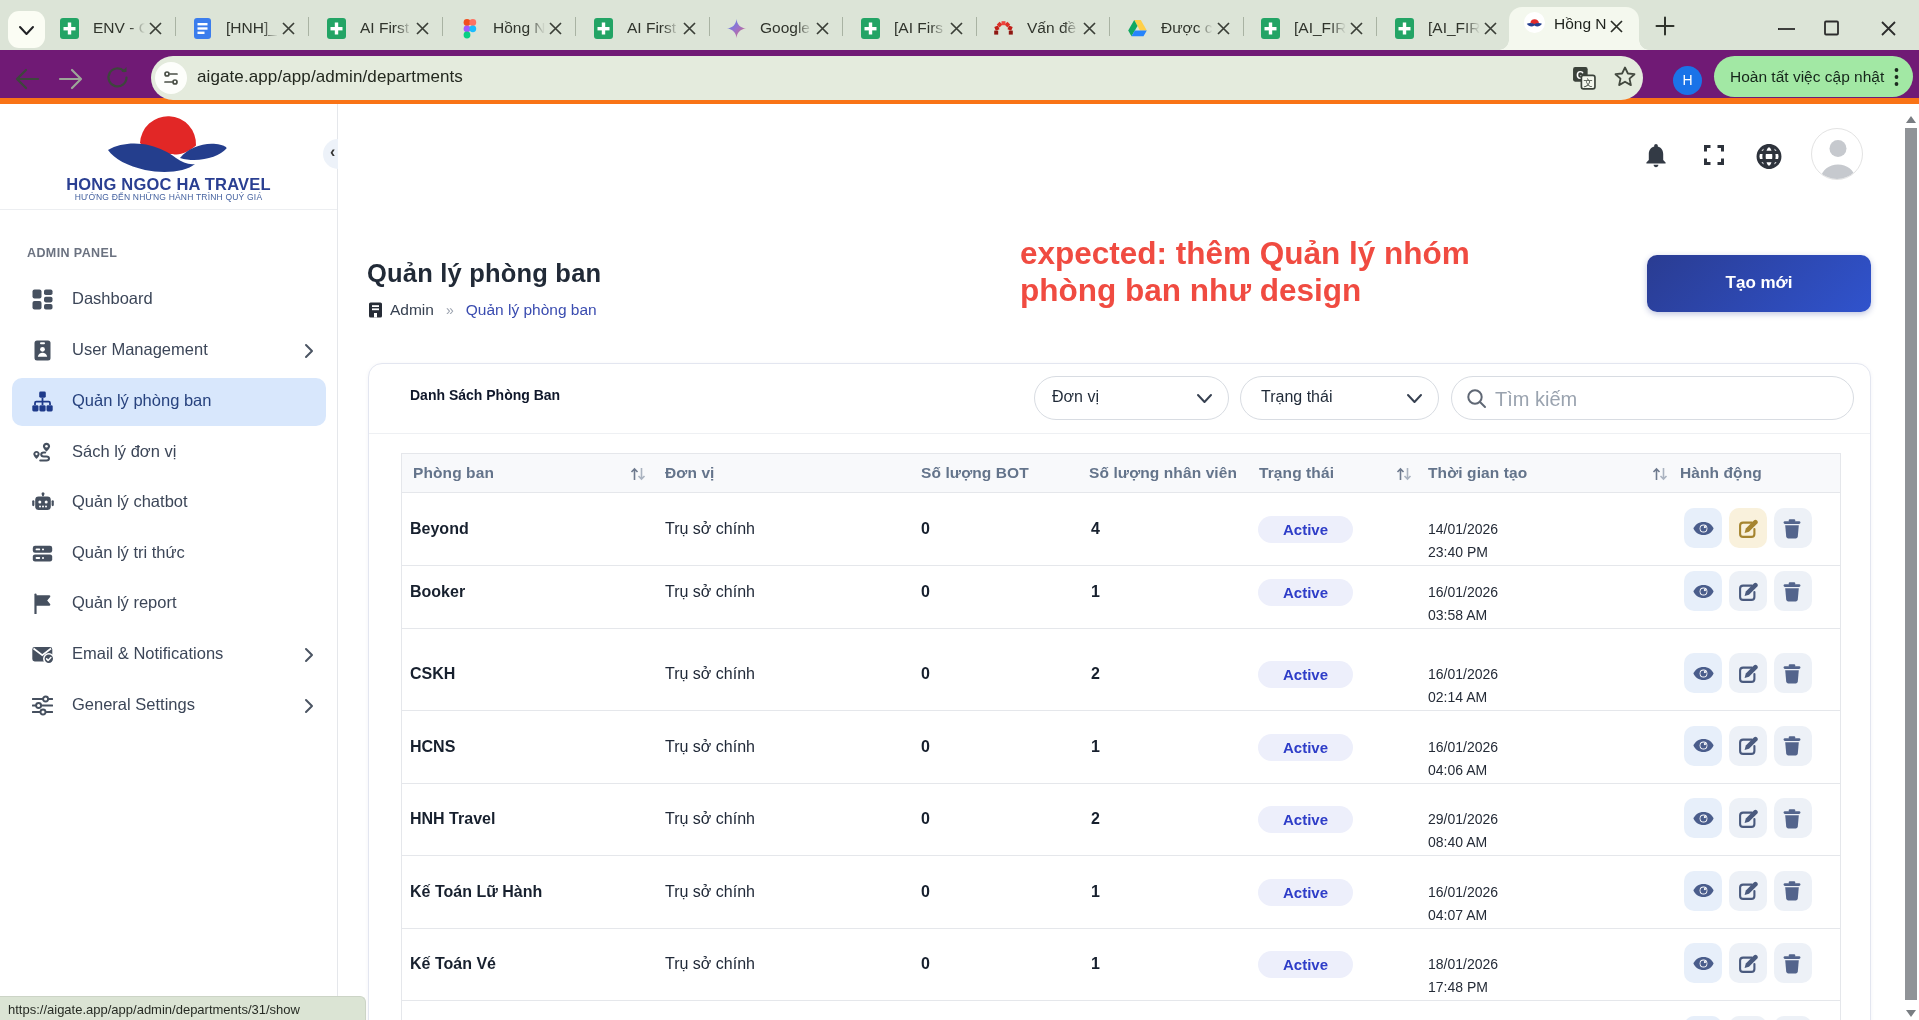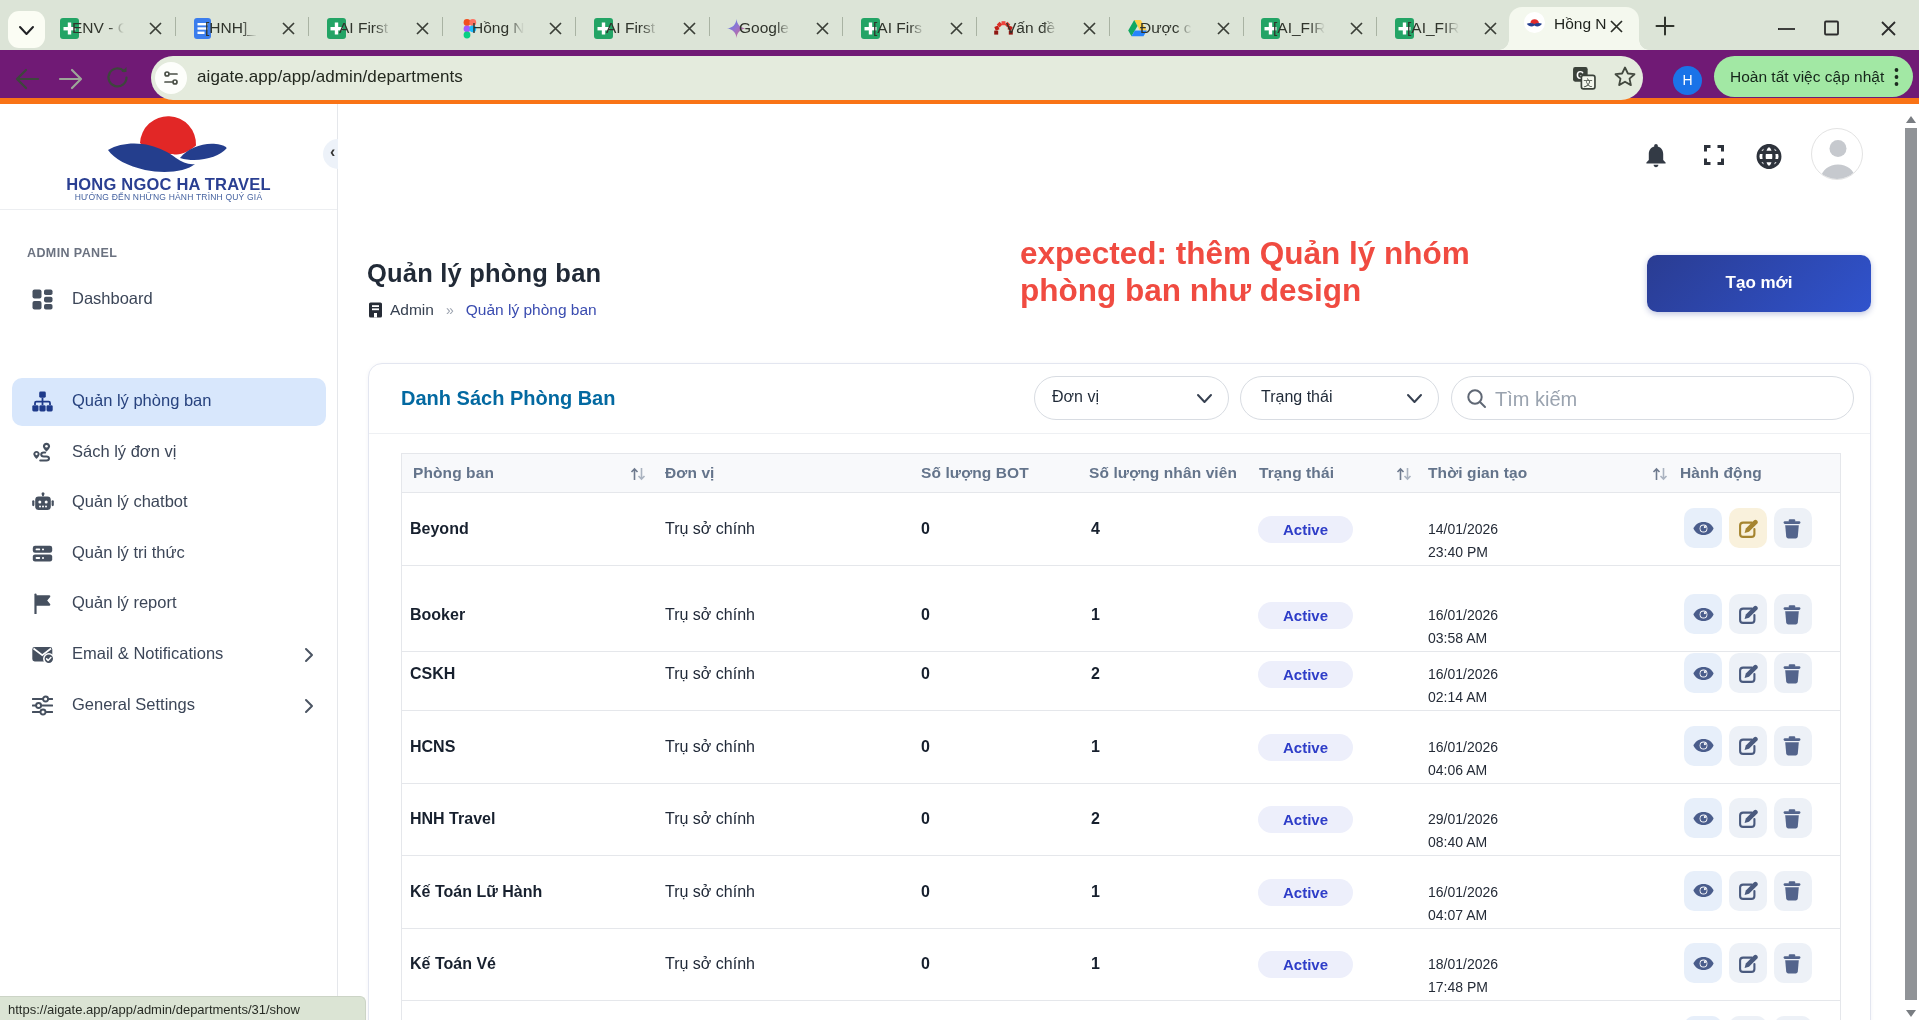--- a/index.html
+++ b/index.html
@@ -3,21 +3,21 @@
 <meta charset="utf-8">
 <style>
   * { margin:0; padding:0; box-sizing:border-box; }
   html,body { width:1919px; height:1020px; overflow:hidden; font-family:"Liberation Sans", sans-serif; background:#fff; }
   
   #tabstrip { position:absolute; left:0; top:0; width:1919px; height:50px; background:#dce4d7; }
   #toolbar { position:absolute; left:0; top:50px; width:1919px; height:54px; background:#701a75; border-bottom:6px solid #f97316; }
   .tabsearch { position:absolute; left:8px; top:11px; width:37px; height:37px; border-radius:11px; background:#fbfdf4; }
   .tab { position:absolute; top:9px; width:123px; height:40px; }
   .tab .fav { position:absolute; left:11px; top:9px; width:21px; height:21px; }
-  .tab .ttl { position:absolute; left:24px; top:10px; width:52px; height:20px; overflow:hidden; font-size:15.5px; color:#30342c; white-space:nowrap;
+  .tab .ttl { position:absolute; left:45px; top:10px; width:52px; height:20px; overflow:hidden; font-size:15.5px; color:#30342c; white-space:nowrap;
      -webkit-mask-image:linear-gradient(90deg,#000 70%,transparent 100%); mask-image:linear-gradient(90deg,#000 70%,transparent 100%); }
   .tab .cls { position:absolute; right:6px; top:10px; width:19px; height:19px; }
   .sep { position:absolute; top:17px; width:1px; height:19px; background:#a9b3a3; }
   #activetab { position:absolute; left:1509px; top:7px; width:130px; height:43px; background:#f4f8ee; border-radius:13px 13px 0 0; }
   #activetab:before { content:""; position:absolute; left:-10px; bottom:0; width:10px; height:10px; background:radial-gradient(circle at 0 0, rgba(0,0,0,0) 9.5px, #f4f8ee 10px); }
   #activetab:after { content:""; position:absolute; right:-10px; bottom:0; width:10px; height:10px; background:radial-gradient(circle at 100% 0, rgba(0,0,0,0) 9.5px, #f4f8ee 10px); }
   .newtab { position:absolute; left:1653px; top:14px; }
   
   #omnibox { position:absolute; left:151px; top:6px; width:1492px; height:44px; border-radius:22px; background:#e4ebdd; }
   #omnibox .tune { position:absolute; left:4px; top:6px; width:32px; height:32px; border-radius:50%; background:#fdfefb; }
@@ -45,21 +45,21 @@
   #crumb { position:absolute; left:368px; top:197px; height:24px; font-size:15.5px; color:#374151; }
   #crumb svg { vertical-align:-3px; margin-right:7px; }
   #crumb .gt { color:#9ca3af; margin:0 12px; font-size:14px; }
   #crumb .cur { color:#3a4cb0; }
   #annot { position:absolute; left:1020px; top:131px; width:770px; text-align:left; font-size:31.5px; line-height:37px; font-weight:bold; color:#f04b41;
     text-shadow:-2px -2px 0 #fff,2px -2px 0 #fff,-2px 2px 0 #fff,2px 2px 0 #fff,0 -3px 0 #fff,0 3px 0 #fff,-3px 0 0 #fff,3px 0 0 #fff,-1px -3px 0 #fff,1px 3px 0 #fff,-3px 1px 0 #fff,3px -1px 0 #fff; }
   #btncreate { position:absolute; left:1647px; top:151px; width:224px; height:57px; border-radius:10px; background:linear-gradient(135deg,#2a3c92 0%,#3053cd 100%); color:#fff; font-size:17px; text-align:center; line-height:56px; box-shadow:0 2px 6px rgba(40,60,150,.3);font-weight:bold; }
   
   #card { position:absolute; left:368px; top:259px; width:1503px; height:800px; background:#fff; border:1px solid #e3e6f0; border-radius:14px; box-shadow:0 1px 4px rgba(30,40,90,.05); }
   #cardhdr { position:absolute; left:0; top:0; width:1501px; height:70px; border-bottom:1px solid #eef0f3; }
-  #cardttl { position:absolute; left:32px; top:23px; font-size:20px; font-weight:bold; color:#0369a1; }
+  #cardttl { position:absolute; left:41px; top:23px; font-size:14px; font-weight:bold; color:#0f172a; }
   .selpill { position:absolute; top:12px; height:44px; border:1px solid #d8dce2; border-radius:22px; background:#fff; }
   .selpill .sl { position:absolute; left:17px; top:11px; font-size:16px; color:#1f2937; }
   .selpill .sc { position:absolute; right:15px; top:16px; }
   #selunit { left:665px; width:195px; }
   #selstat { left:871px; width:199px; }
   #search { position:absolute; left:1082px; top:12px; width:403px; height:44px; border:1px solid #d8dce2; border-radius:22px; background:#fff; }
   #search .ph { position:absolute; left:43px; top:11px; font-size:20px; color:#9aa3af; }
   
   #tbl { position:absolute; left:32px; top:89px; width:1440px; height:606px; border:1px solid #e5e7eb; border-top:none; }
   #thead { position:absolute; left:0px; top:0px; width:1438px; height:40px; background:#f8f9fb; border-top:1px solid #e5e7eb; border-bottom:1px solid #e5e7eb; }
@@ -314,20 +314,32 @@
     <div class="mi" style="top:172px">
       <svg class="ic" width="21" height="21" viewBox="0 0 21 21" fill="#46505f">
           <rect x="0.5" y="0.5" width="9" height="9" rx="2"></rect>
           <rect x="0.5" y="12" width="9" height="8.5" rx="2"></rect>
           <rect x="12" y="0.5" width="8.5" height="5.6" rx="1.8"></rect>
           <rect x="12" y="7.8" width="8.5" height="5.6" rx="1.8"></rect>
           <rect x="12" y="15" width="8.5" height="5.6" rx="1.8"></rect>
         </svg>
       <span class="lbl">Dashboard</span>
     </div>
+    <div class="mi" style="top:223px">
+      <svg class="ic" width="21" height="21" viewBox="0 0 21 21">
+          <rect x="2.5" y="0.5" width="16" height="20" rx="2.5" fill="#46505f"></rect>
+          <rect x="8" y="2.3" width="5" height="2" rx="1" fill="#fff"></rect>
+          <circle cx="10.5" cy="9.3" r="2.4" fill="#fff"></circle>
+          <path d="M5.8 16.8c.5-2.6 2.4-4 4.7-4s4.2 1.4 4.7 4z" fill="#fff"></path>
+        </svg>
+      <span class="lbl">User Management</span>
+      <svg class="chev" width="14" height="20" viewBox="0 0 14 20">
+          <path d="M4 4l6 6-6 6" stroke="#4b5563" stroke-width="2" fill="none" stroke-linecap="round" stroke-linejoin="round"></path>
+        </svg>
+    </div>
     <div class="mi" id="menusel" style="top:274px">
       <svg class="ic" width="21" height="21" viewBox="0 0 21 21">
           <rect x="7.2" y="0.5" width="6.6" height="6.2" rx="1.4" fill="#1e3a8a"></rect>
           <path d="M10.5 6.7v3.2M3 14v-2c0-.7.6-1.3 1.3-1.3h12.4c.7 0 1.3.6 1.3 1.3v2M10.5 10v4" stroke="#1e3a8a" stroke-width="1.8" fill="none"></path>
           <rect x="0.3" y="14.2" width="6.2" height="6.2" rx="1.4" fill="#1e3a8a"></rect>
           <rect x="7.4" y="14.2" width="6.2" height="6.2" rx="1.4" fill="#1e3a8a"></rect>
           <rect x="14.5" y="14.2" width="6.2" height="6.2" rx="1.4" fill="#1e3a8a"></rect>
         </svg>
       <span class="lbl">Quản lý phòng ban</span>
     </div>
@@ -490,21 +502,21 @@
             </svg>
           </span>
         <span class="act a-del">
             <svg width="18" height="20" viewBox="0 0 18 20">
               <rect x="5.7" y="0.3" width="6.6" height="2.6" rx="1.2" fill="#53648c"></rect>
               <rect x="0.6" y="2.2" width="16.8" height="2.7" rx="1.3" fill="#53648c"></rect>
               <path d="M2.2 6.3h13.6l-1 11.2c-.1 1.1-1 1.9-2.1 1.9H5.3c-1.1 0-2-.8-2.1-1.9z" fill="#53648c"></path>
             </svg>
           </span>
       </div>
-      <div class="trow" style="top:126px">
+      <div class="trow" style="top:103px">
         <span class="dept">Booker</span>
         <span class="unit">Trụ sở chính</span>
         <span class="nbot">0</span>
         <span class="nemp">1</span>
         <span class="badge">Active</span>
         <span class="dt">16/01/2026<br>03:58 AM</span>
         <span class="act a-eye">
             <svg width="21" height="19" viewBox="0 0 21 19">
               <path d="M10.5 3C5.8 3 1.9 5.7.4 9.5c1.5 3.8 5.4 6.5 10.1 6.5s8.6-2.7 10.1-6.5C19.1 5.7 15.2 3 10.5 3z" fill="#4a5d8c"></path>
               <circle cx="10.5" cy="9.5" r="3.9" fill="#fff"></circle>

